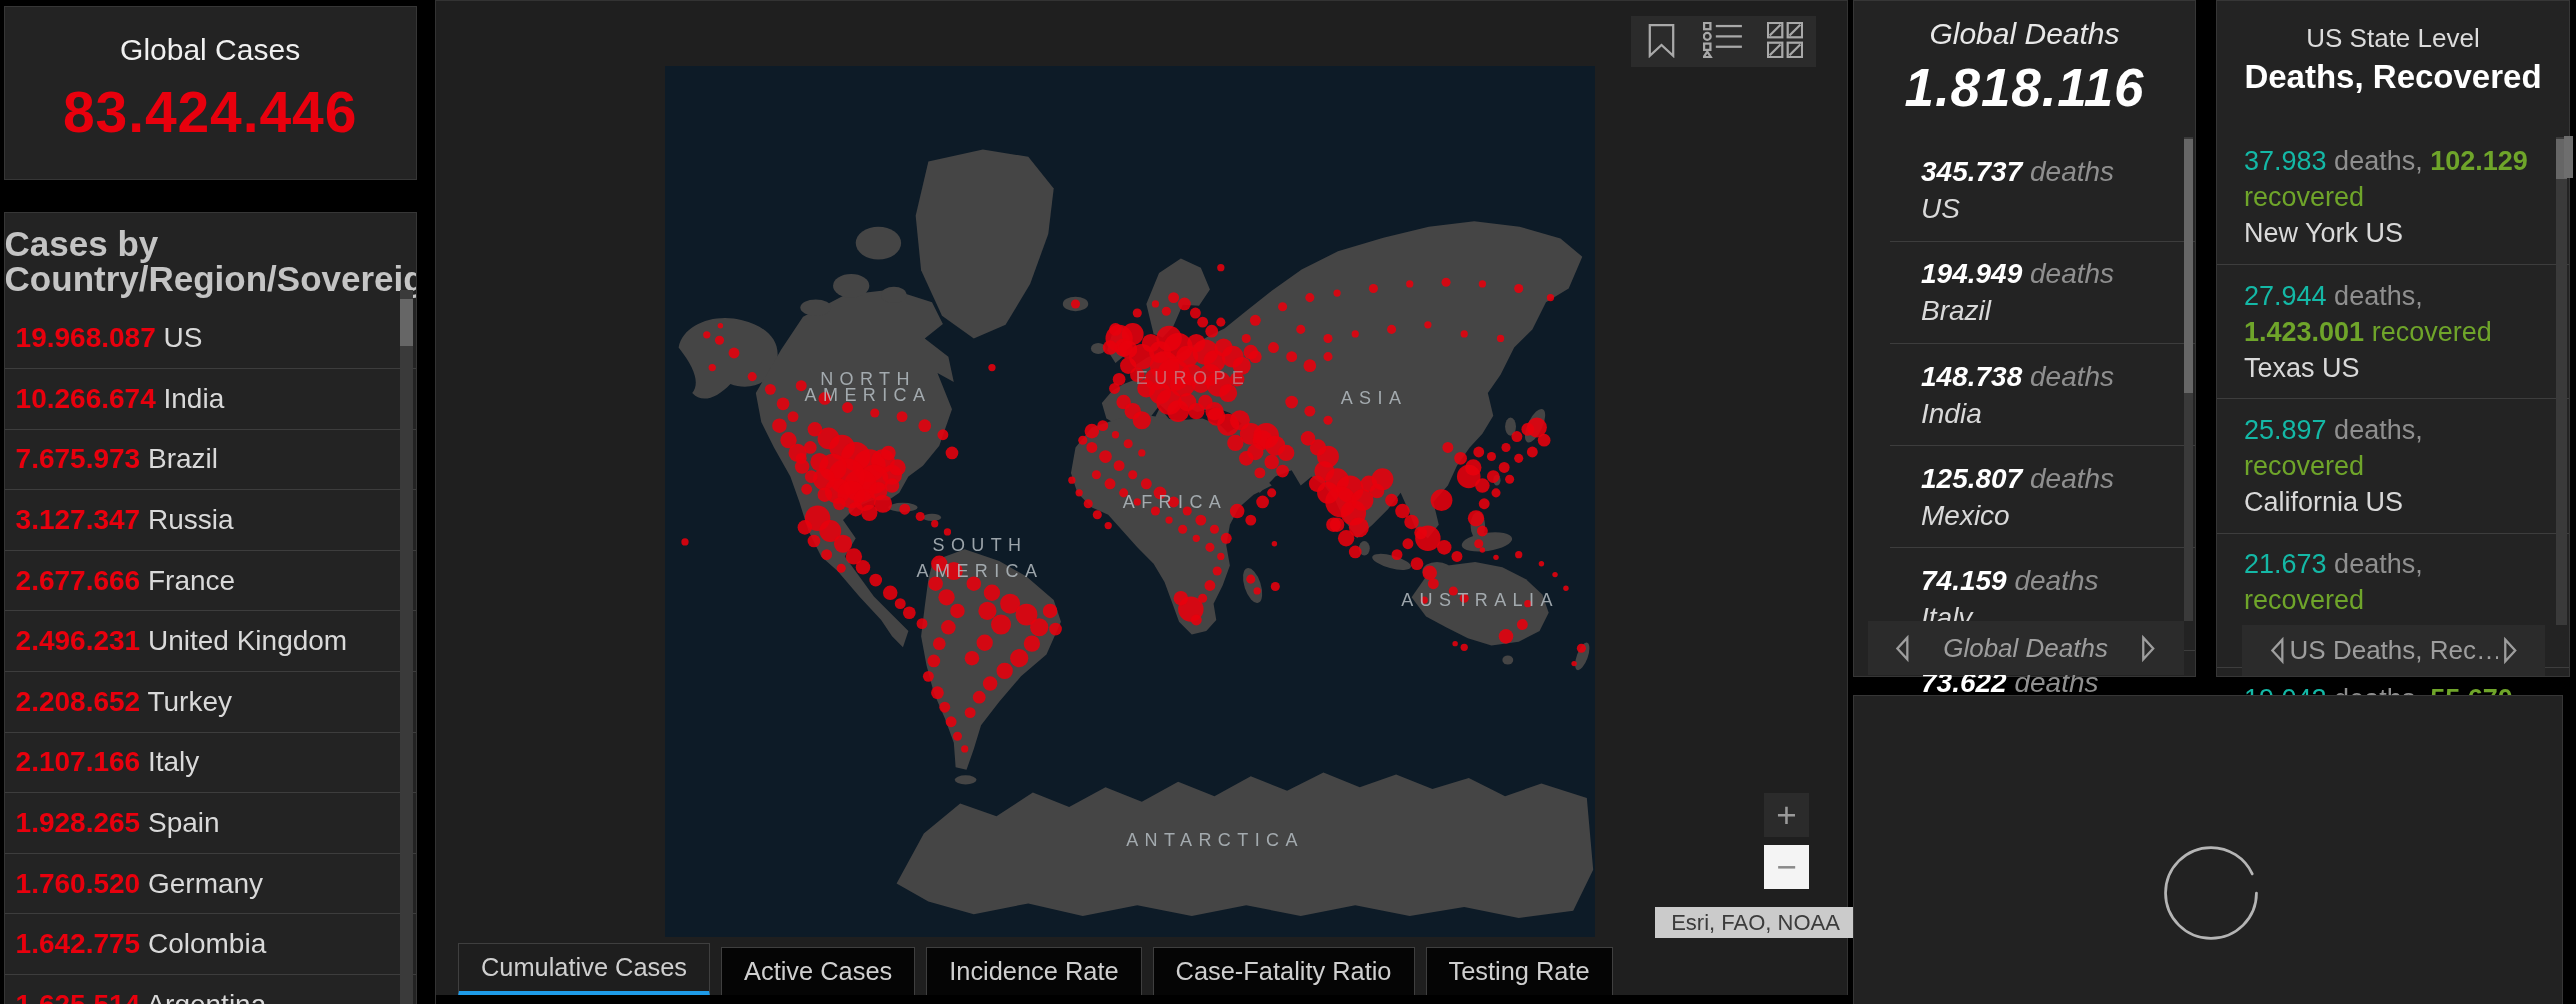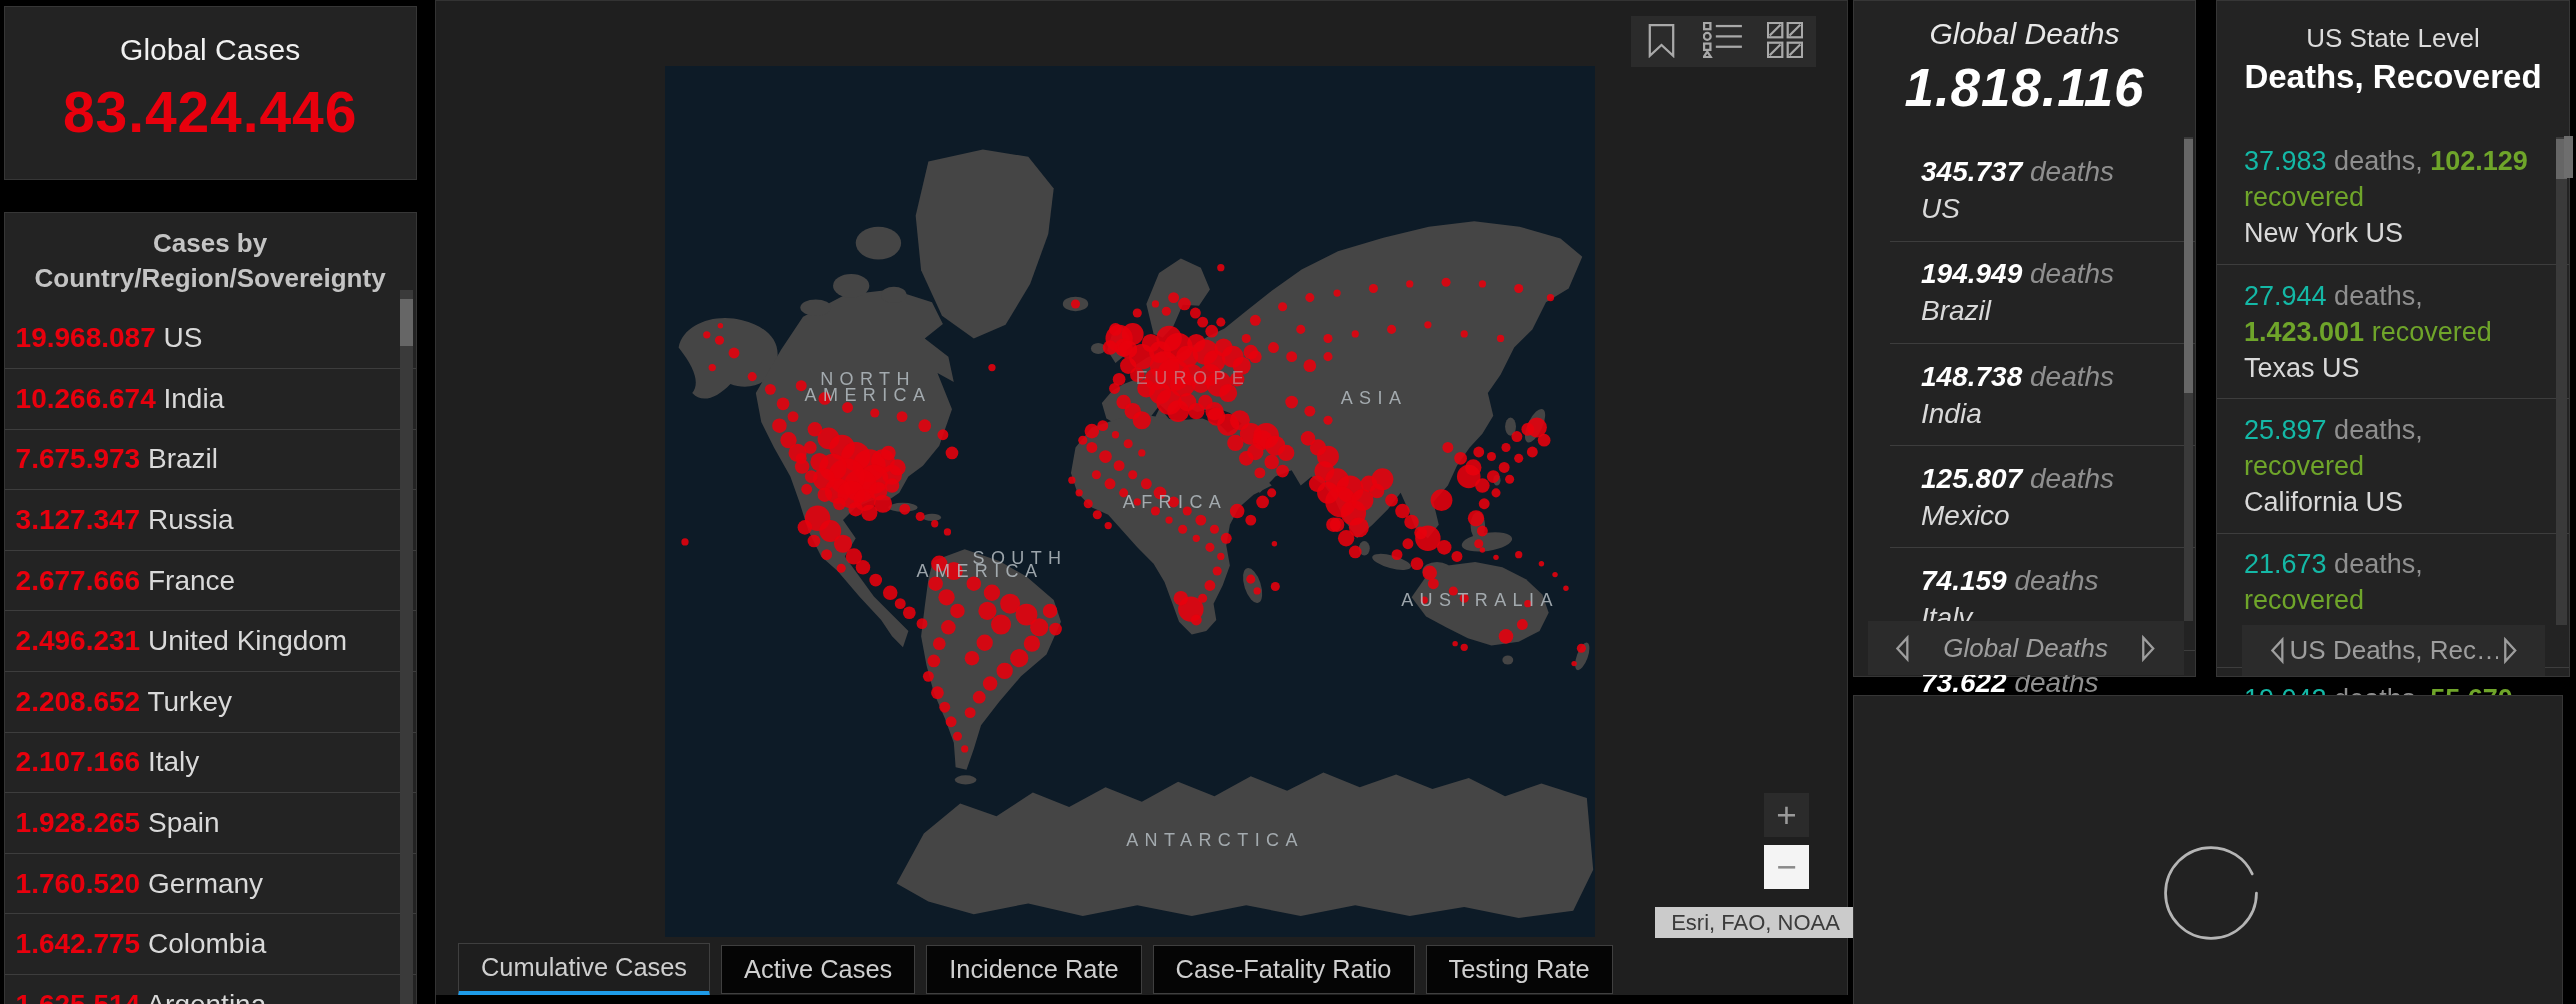--- a/index.html
+++ b/index.html
@@ -6,21 +6,21 @@
   #root{position:relative;width:2576px;height:1005px;background:#000;overflow:hidden;
         font-family:"Liberation Sans","DejaVu Sans",sans-serif;color:#ddd;}
   .panel{position:absolute;background:#232323;border:0.9px solid #363636;box-sizing:border-box;}
 
   
   #card-global-cases{left:3.6px;top:6.4px;width:413px;height:174px;text-align:center;}
   .panel-title{font-size:30px;color:#f0f0f0;margin-top:25.4px;}
   #global-cases-value{font-size:57px;font-weight:bold;color:#e8000d;margin-top:12.7px;letter-spacing:0.9px;}
 
   #card-cases-list{left:3.6px;top:212px;width:413px;height:793px;overflow:hidden;}
-  .list-header{font-size:26px;font-weight:bold;color:#c4c4c4;text-align:center;line-height:35px;margin-top:12.7px;}
+  .list-header{font-size:35px;font-weight:bold;color:#c4c4c4;text-align:left;line-height:35px;margin-top:12.7px;}
   #cases-rows{margin-top:12.7px;}
   .crow{padding:11.8px 42px 11.8px 11px;border-bottom:1.8px solid #3d3d3d;font-size:28px;line-height:36px;}
   .cnum{font-weight:bold;color:#e8000d;}
   .cname{color:#d9d9d9;}
 
   
   .sb-track{position:absolute;background:#3a3a3a;}
   .sb-thumb{position:absolute;background:#666;}
 
   
@@ -34,21 +34,21 @@
   #map-toolbar{position:absolute;left:1195px;top:15.4px;width:185px;height:51px;background:#2b2b2b;
                display:flex;align-items:center;justify-content:space-around;}
   .tool-btn{width:49px;height:49px;display:flex;align-items:center;justify-content:center;cursor:pointer;}
   .tool-btn svg{stroke:#a9a9a9;fill:none;stroke-width:2.5;}
   #zoom-controls{position:absolute;left:1328px;top:792px;width:45px;}
   .zoom-btn{width:45px;height:44px;display:flex;align-items:center;justify-content:center;
             font-size:35px;color:#9a9a9a;background:#2b2b2b;margin-bottom:8.2px;cursor:pointer;box-sizing:border-box;}
   #zoom-out-btn{background:#f4f4f4;color:#8a8a8a;}
   #map-attribution{position:absolute;left:1219px;top:906px;width:201px;height:31px;background:#cbcbcb;
                    color:#3c3c3c;font-size:22px;display:flex;align-items:center;justify-content:center;}
-  #tabs{position:absolute;left:22px;top:942px;display:flex;gap:11px;align-items:center;}
+  #tabs{position:absolute;left:22px;top:942px;display:flex;gap:11px;align-items:flex-end;}
   .tab{font-size:25.4px;color:#cfcfcf;background:#050505;border:0.9px solid #3f3f3f;
        padding:9px 22px;white-space:nowrap;cursor:pointer;}
   .tab.active{background:#1e1e1e;border-color:#3f3f3f;border-bottom:5.4px solid #1e9be8;}
   #below-tabs-strip{position:absolute;left:0;top:994px;width:1412px;height:11px;background:#000;}
 
   
   #deaths-panel{left:1853px;top:0;width:343px;height:677px;font-style:italic;}
   #deaths-panel .panel-title{color:#e8e8e8;text-align:center;margin-top:16.3px;}
   #global-deaths-value{font-size:53px;font-weight:bold;color:#fff;text-align:center;margin-top:5.4px;letter-spacing:0.9px;}
   .drow{padding:13.6px 25.4px 13.6px 31px;border-top:1.8px solid #3d3d3d;font-size:28px;line-height:37px;}
@@ -464,21 +464,21 @@
           <circle cx="980" cy="560" r="3"></circle>
           <circle cx="992" cy="575" r="3"></circle>
           <circle cx="1009" cy="641" r="5"></circle>
           <circle cx="1001" cy="658" r="3"></circle>
         </svg>
       <span class="map-label" style="left:203px;top:302px;margin-top:11px;">NORTH</span>
       <span class="map-label" style="left:203px;top:329px;">AMERICA</span>
       <span class="map-label" style="left:528px;top:312px;opacity:.55;">EUROPE</span>
       <span class="map-label" style="left:709px;top:332px;">ASIA</span>
       <span class="map-label" style="left:510px;top:436px;">AFRICA</span>
-      <span class="map-label" style="left:315px;top:492px;margin-left:40px;">SOUTH</span>
+      <span class="map-label" style="left:315px;top:479px;">SOUTH</span>
       <span class="map-label" style="left:315px;top:505px;">AMERICA</span>
       <span class="map-label" style="left:815px;top:534px;">AUSTRALIA</span>
       <span class="map-label" style="left:550px;top:774px;">ANTARCTICA</span>
     </div>
 
     <div id="map-toolbar">
       <div class="tool-btn">
         <span>
           <svg width="27" height="35" viewBox="0 0 30 38">
               <path d="M2,2 H28 V36 L15,24 L2,36 Z"></path>

